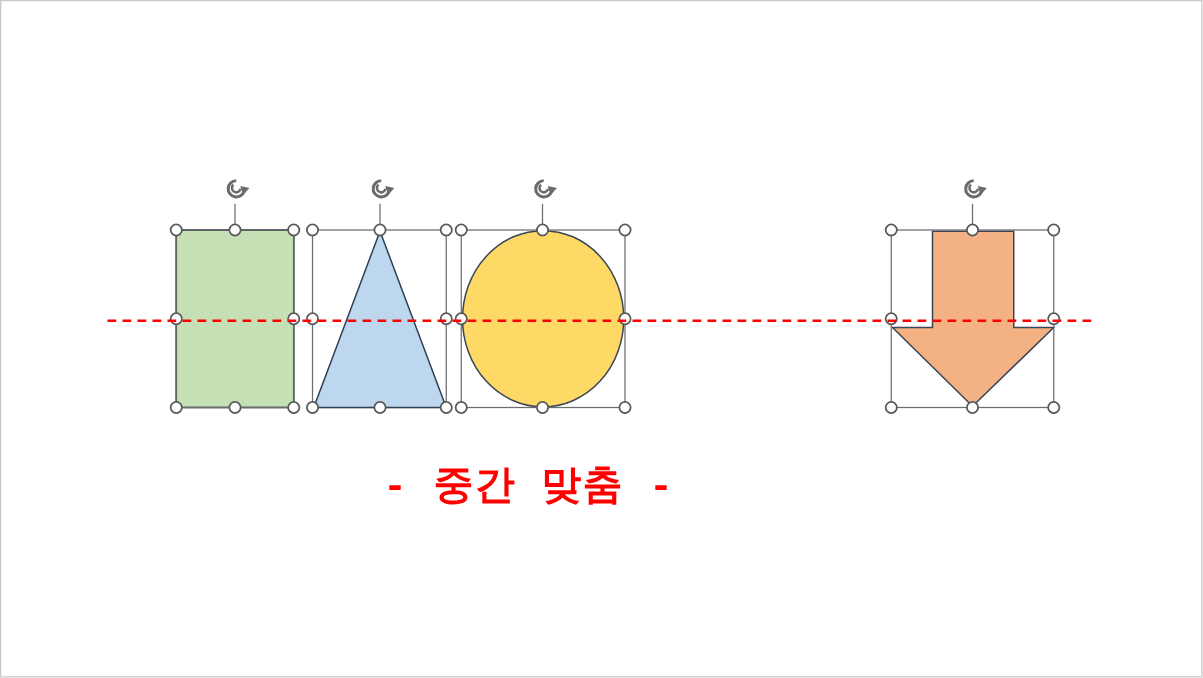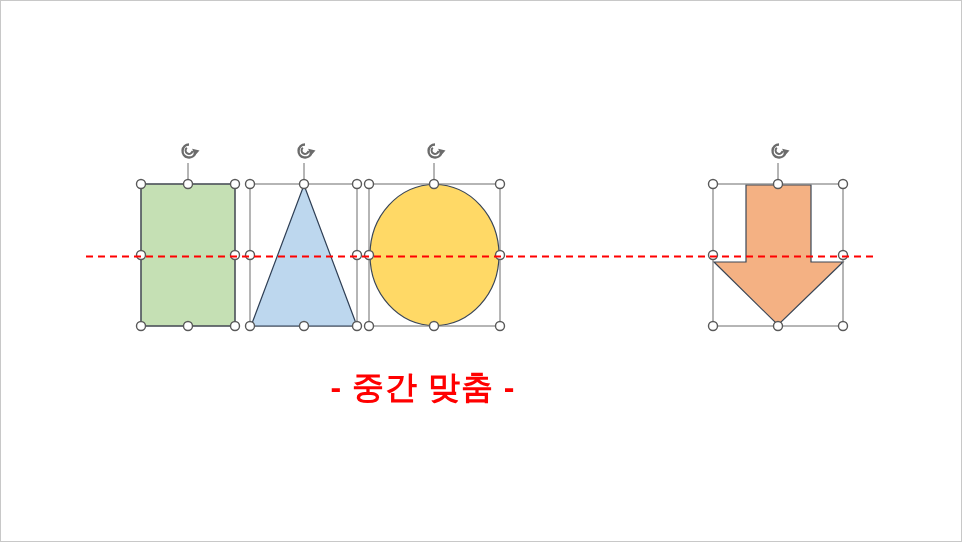--- a/index.html
+++ b/index.html
@@ -4,21 +4,21 @@
 <style>
   html, body { margin: 0; padding: 0; background: #ffffff; }
   body { width: 962px; height: 542px; overflow: hidden; position: relative; }
   .slide {
     position: absolute; left: 0; top: 0; width: 960px; height: 540px;
     border: 1px solid #c8c8c8; background: #ffffff;
   }
   svg.canvas { position: absolute; left: 0; top: 0; }
   .caption {
     position: absolute; left: 0; width: 846px; top: 366px; text-align: center;
-    font-family: Liberation Sans, sans-serif; font-weight: bold; font-size: 32px;
+    font-family: Liberation Mono, monospace; font-weight: bold; font-size: 32px;
     letter-spacing: 1px;
   }
 </style>
 </head>
 <body>
 
 <div class="slide"></div>
 
 <svg class="canvas" width="962" height="542" viewBox="0 0 962 542">
   <defs>

